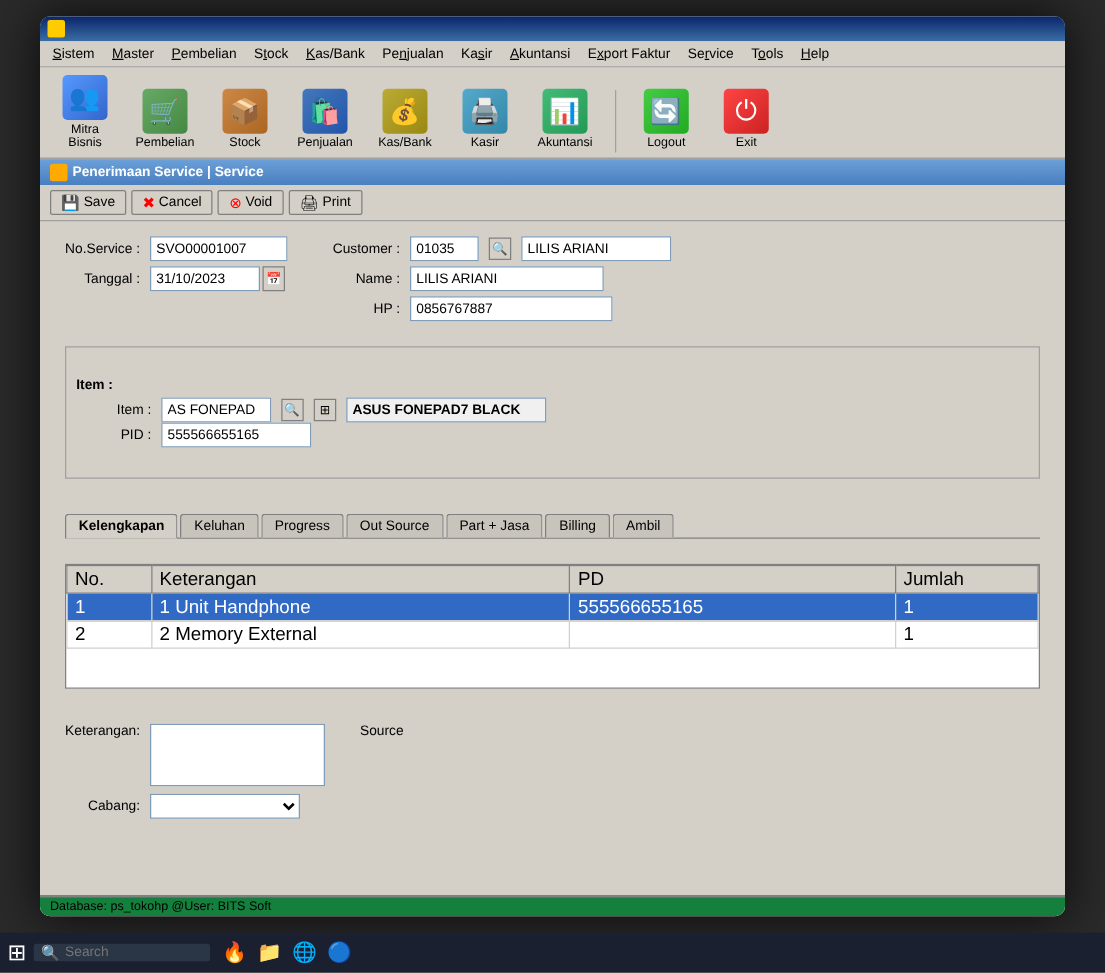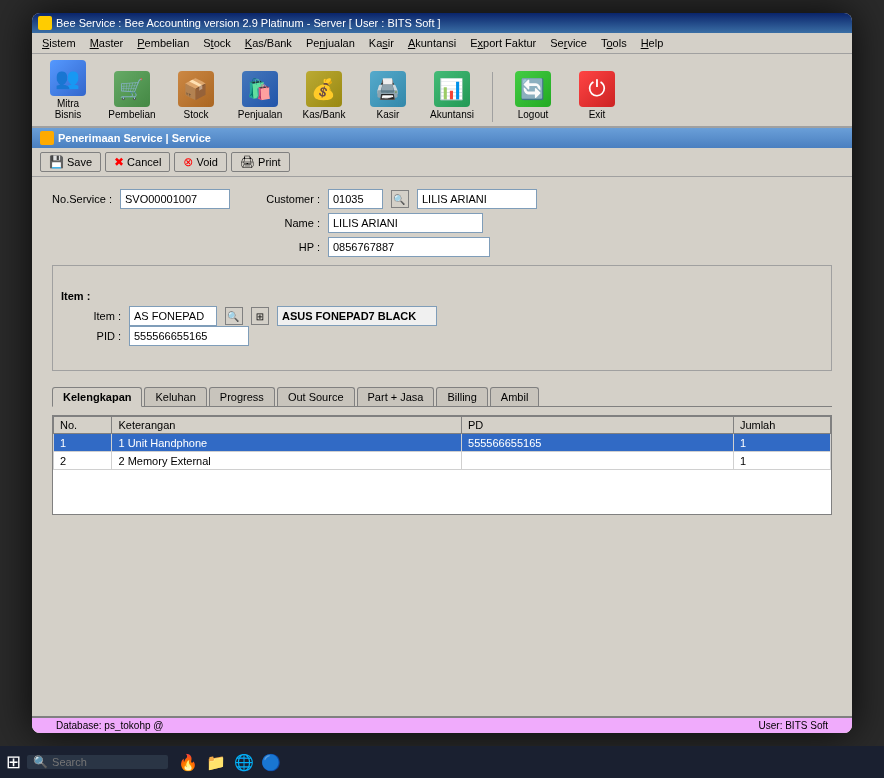--- a/index.html
+++ b/index.html
@@ -142,21 +142,21 @@
       border-radius: 2px;
     }
     .action-btn-icon { font-size: 12px; }
 
     
     .form-area {
       flex: 1;
       padding: 12px 20px;
       display: flex;
       flex-direction: column;
-      gap: 8px;
+      gap: 20px;
       overflow-y: auto;
     }
 
     .form-row {
       display: flex;
       align-items: center;
       gap: 8px;
     }
 
     .form-label {
@@ -212,21 +212,21 @@
       background: #d4d0c8;
       font-weight: bold;
       border-bottom: 1px solid #d4d0c8;
       margin-bottom: -1px;
     }
 
     
     .data-table {
       width: 100%;
       border-collapse: collapse;
-      font-size: 11px;
+      font-size: 15px;
       background: white;
     }
     .data-table th {
       background: #d4d0c8;
       border: 1px solid #808080;
       padding: 2px 6px;
       text-align: left;
       font-weight: normal;
     }
     .data-table td {
@@ -264,25 +264,24 @@
       background: white;
       border: 1px solid #7f9db9;
       font-size: 11px;
       height: 20px;
       min-width: 120px;
       font-family: inherit;
     }
 
     
     .status-bar {
-      background: #f0abfc;
+      background: #15803d;
       border-top: 2px solid #808080;
-      padding: 2px 24px;
-      display: flex;
-      justify-content: space-between;
+      padding: 2px 8px;
+      display: flex;
       font-size: 10px;
       flex-shrink: 0;
     }
 
     
     .ti-mitra { background: linear-gradient(135deg, #5599ff, #3366cc); }
     .ti-pembelian { background: linear-gradient(135deg, #66aa66, #448844); }
     .ti-stock { background: linear-gradient(135deg, #cc8844, #aa6622); }
     .ti-penjualan { background: linear-gradient(135deg, #4477bb, #2255aa); }
     .ti-kasbank { background: linear-gradient(135deg, #bbaa33, #998811); }
@@ -336,21 +335,20 @@
   </style>
 </head>
 <body>
 
 <div style="width:884px;height:778px;background:#2a2a2a;display:flex;flex-direction:column;align-items:center;justify-content:center;position:relative;">
 
   <div class="screen" style="position:relative;margin-bottom:32px;">
 
     <div class="title-bar">
       <div class="title-bar-icon"></div>
-      <span>Bee Service : Bee Accounting version 2.9 Platinum - Server  [ User : BITS Soft ]</span>
     </div>
 
     <div class="menu-bar">
       <span class="menu-item"><u>S</u>istem</span>
       <span class="menu-item"><u>M</u>aster</span>
       <span class="menu-item"><u>P</u>embelian</span>
       <span class="menu-item">S<u>t</u>ock</span>
       <span class="menu-item"><u>K</u>as/Bank</span>
       <span class="menu-item">Pe<u>n</u>jualan</span>
       <span class="menu-item">Ka<u>s</u>ir</span>
@@ -427,20 +425,27 @@
         </button>
       </div>
 
       <div class="form-area">
 
         <div class="two-col">
           <div class="col-left">
             <div class="form-row">
               <span class="form-label">No.Service :</span>
               <input type="text" class="form-input" style="width: 110px;" value="SVO00001007">
+            </div>
+            <div class="form-row">
+              <span class="form-label">Tanggal :</span>
+              <div class="date-input-wrap">
+                <input type="text" class="form-input" style="width: 88px;" value="31/10/2023">
+                <button class="cal-btn">📅</button>
+              </div>
             </div>
           </div>
           <div class="col-right">
             <div class="form-row">
               <span class="form-label">Customer :</span>
               <input type="text" class="form-input" style="width: 55px;" value="01035">
               <button class="inline-btn">🔍</button>
               <input type="text" class="form-input" style="width: 120px;" value="LILIS ARIANI">
             </div>
             <div class="form-row">
@@ -499,20 +504,35 @@
               <tr>
                 <td>2</td>
                 <td>2 Memory External</td>
                 <td></td>
                 <td>1</td>
               </tr>
             </tbody>
           </table>
         </div>
 
+        <div style="display:flex;flex-direction:column;gap:6px;margin-top:8px;">
+          <div class="keterangan-row">
+            <span class="form-label">Keterangan:</span>
+            <textarea class="keterangan-textarea" style=""></textarea>
+            <div style="margin-left:20px;display:flex;flex-direction:column;gap:4px;">
+              <span>Source</span>
+            </div>
+          </div>
+          <div class="form-row">
+            <span class="form-label">Cabang:</span>
+            <select class="cabang-select">
+              <option value=""></option>
+            </select>
+          </div>
+        </div>
 
       </div>
 
       <div class="status-bar">
         <span>Database: ps_tokohp @</span>
         <span>User: BITS Soft</span>
       </div>
 
     </div>
   </div>

